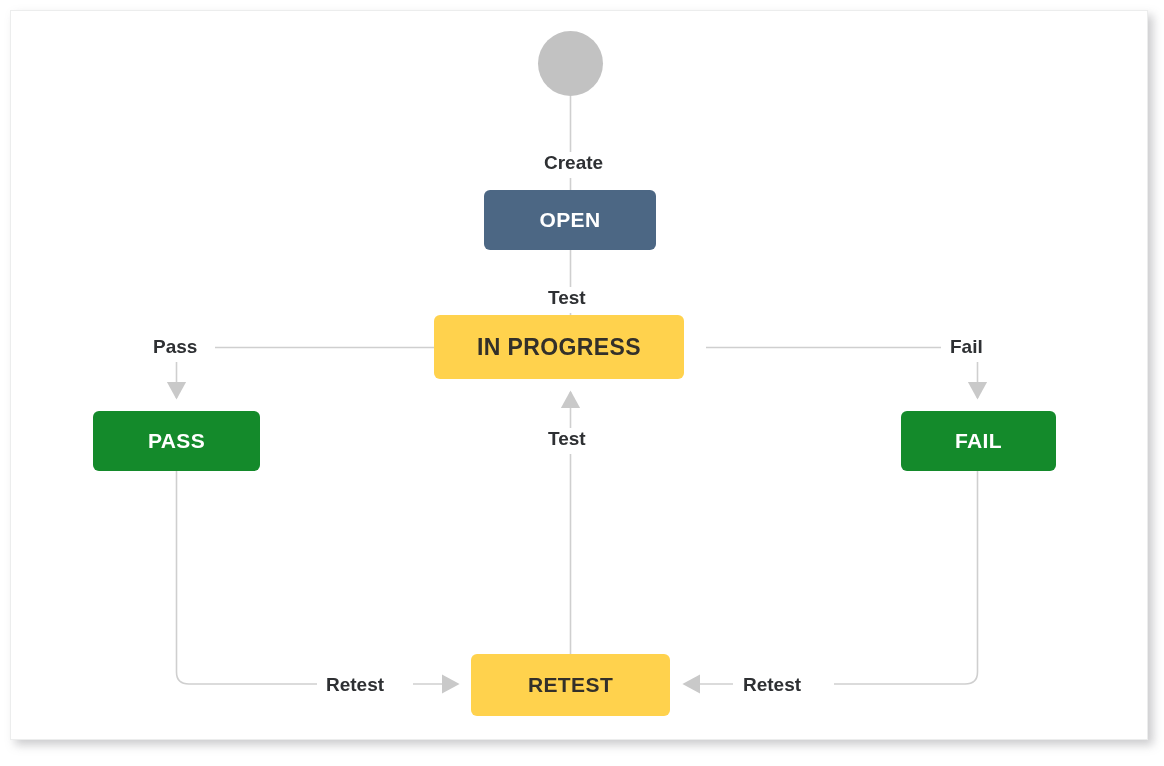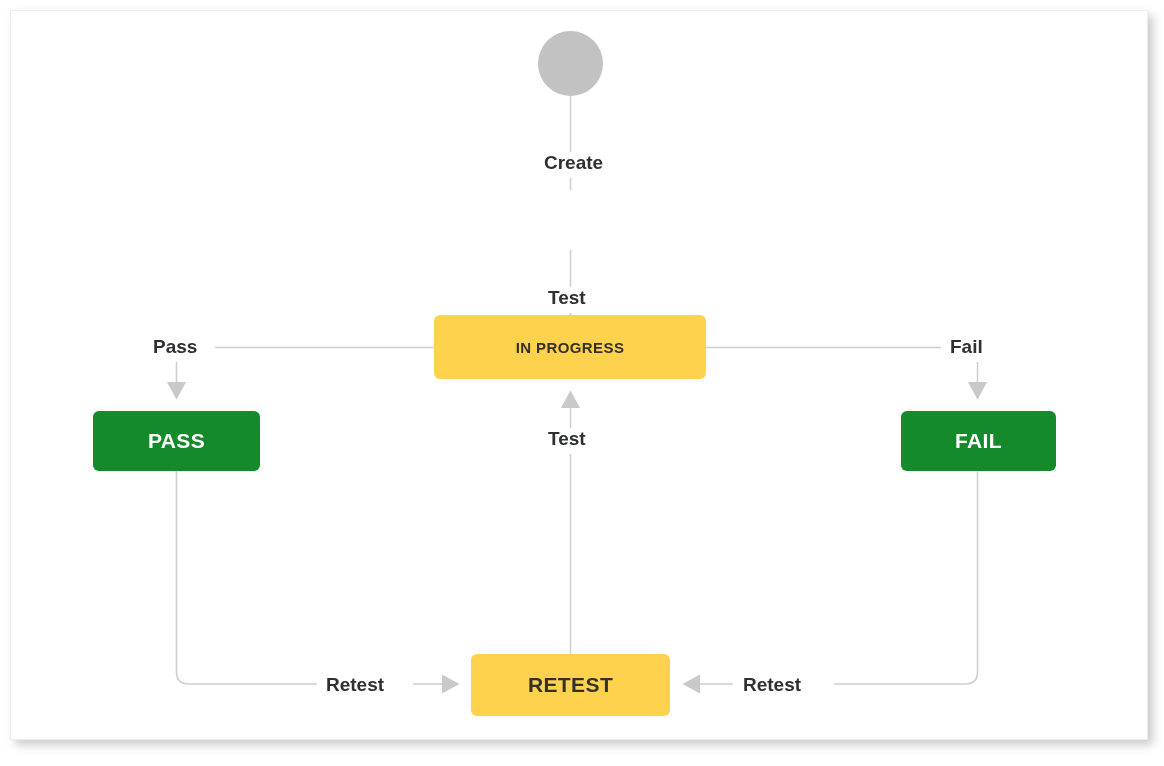--- a/index.html
+++ b/index.html
@@ -65,24 +65,24 @@
   .node-open {
     left: 484px;  top: 190px;
     width: 172px; height: 60px;
     background: #4c6784;
     color: #ffffff;
     font-size: 21px;
   }
 
   .node-inprogress {
     left: 434px;  top: 315px;
-    width: 272px; height: 64px;
+    width: 250px; height: 64px;
     background: #ffd24d;
     color: #33302a;
-    font-size: 15px;
+    font-size: 23px;
   }
 
   .node-pass {
     left: 93px;  top: 411px;
     width: 167px; height: 60px;
     background: #148a2b;
     color: #ffffff;
     font-size: 21px;
   }
 
@@ -180,20 +180,21 @@
         <path d="M176.5,471 L176.5,672 Q176.5,684 189,684 L317,684"></path>
         <path d="M413,684 L458,684" marker-end="url(#arrow-right)"></path>
 
         <path d="M977.5,471 L977.5,672 Q977.5,684 965,684 L834,684"></path>
         <path d="M733,684 L684,684" marker-end="url(#arrow-left)"></path>
       </g>
     </svg>
 
     <div class="start-circle"></div>
 
+    <div class="node node-open">OPEN</div>
 
     <div class="node node-inprogress">IN PROGRESS</div>
 
     <div class="node node-pass">PASS</div>
 
     <div class="node node-fail">FAIL</div>
 
     <div class="node node-retest">RETEST</div>
 
     <div class="edge-label lbl-create">Create</div>

